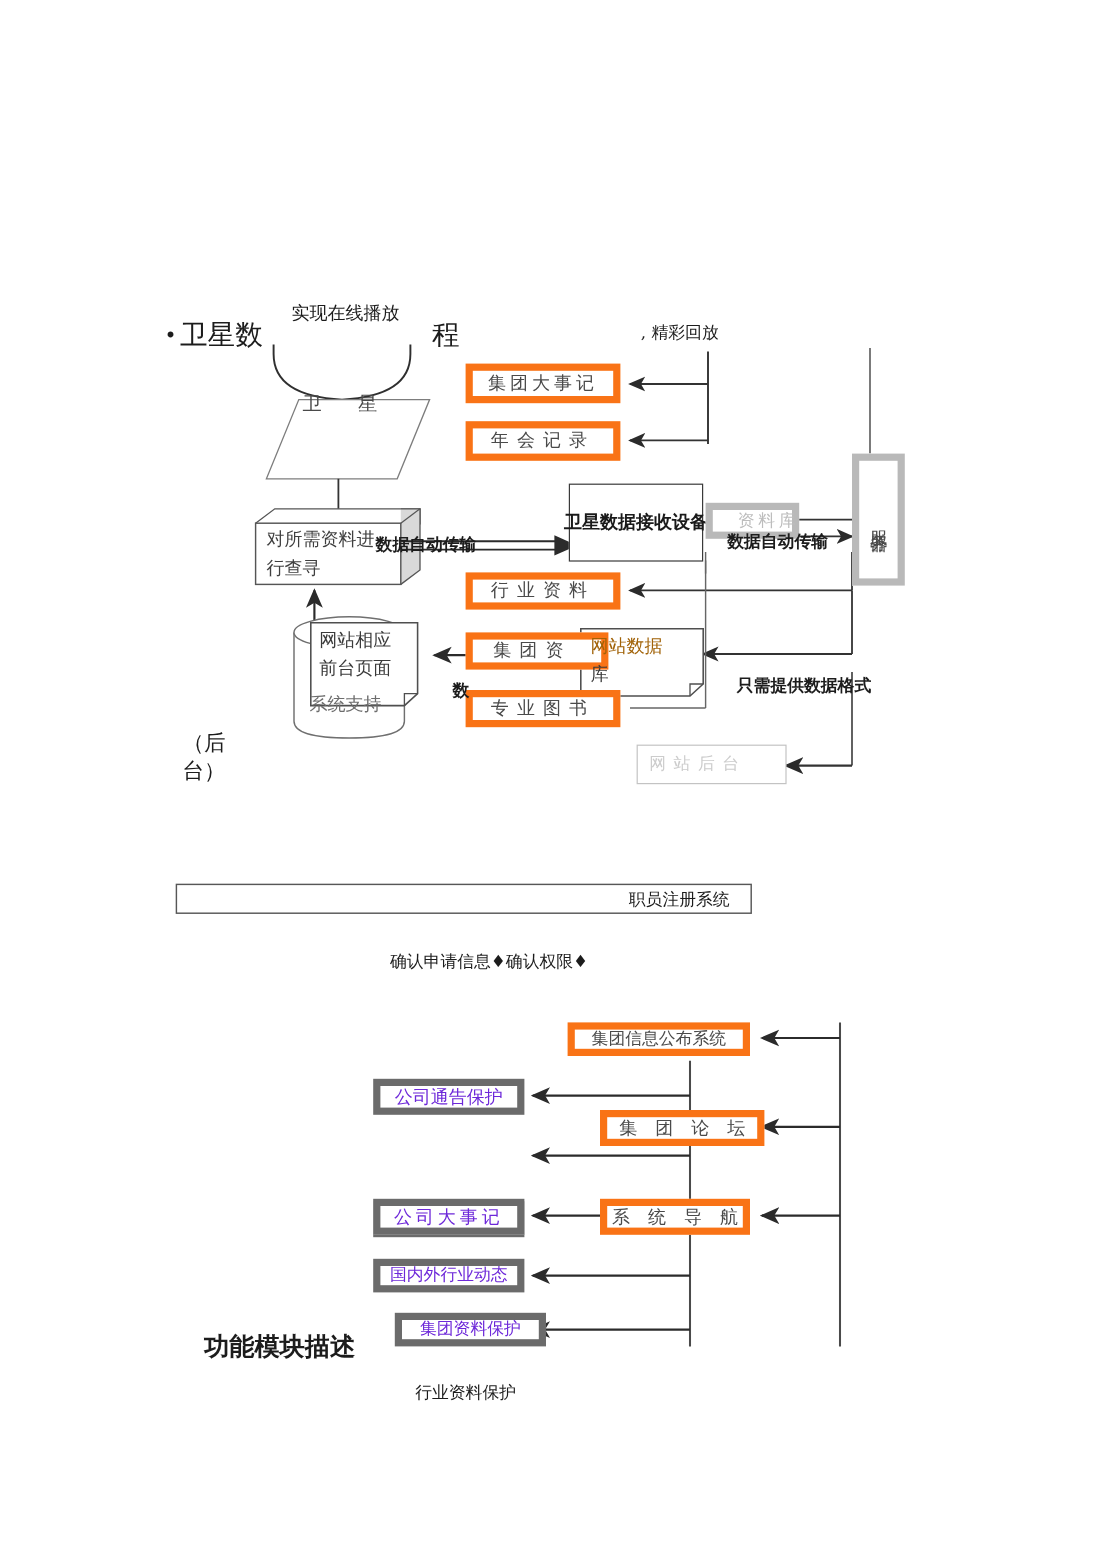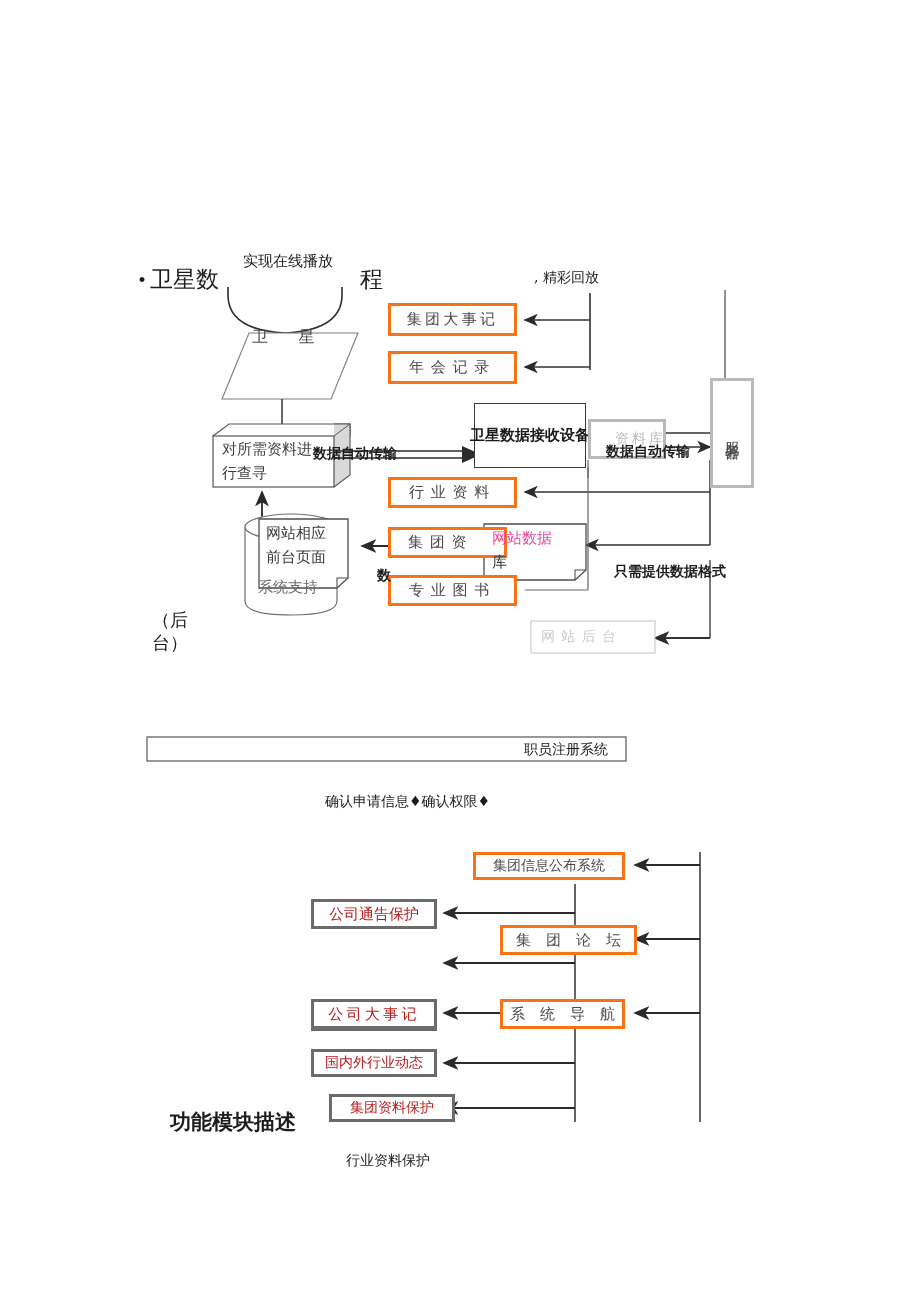--- a/index.html
+++ b/index.html
@@ -12,30 +12,30 @@
     position:relative;
     width:920px;
     height:1301px;
     background:#ffffff;
     overflow:hidden;
   }
 
   .box{
     position:absolute;
     box-sizing:border-box;
-    border:3px solid #f97316;
+    border:6px solid #f97316;
     background:#ffffff;
     display:flex;
     align-items:center;
     justify-content:center;
     font-family:"DejaVu Serif","Liberation Serif",serif;
     color:#4a4a4a;
     white-space:nowrap;
   }
-  .box.dark{color:#b91c1c;border-color:#6b6b6b;}
+  .box.dark{color:#6d28d9;border-color:#6b6b6b;}
   .box.faint{color:#bdbdbd;border-color:#b9b9b9;}
   .box.strong{border:1.4px solid #3a3a3a;color:#1c1c1c;}
 
   .txt{
     position:absolute;
     font-family:"DejaVu Serif","Liberation Serif",serif;
     white-space:nowrap;
     color:#1c1c1c;
   }
   .txt.bold{font-weight:bold;font-family:"DejaVu Sans","Liberation Sans",sans-serif;margin-top:39px;}
@@ -147,33 +147,33 @@
 
   <div class="box spaced" style="left:388px;top:303px;width:129px;height:33px;font-size:15px;">集团大事记</div>
 
   <div class="box spaced2" style="left:388px;top:351px;width:129px;height:33px;font-size:15px;">年会记录</div>
 
   <div class="box strong" style="left:474px;top:403px;width:112px;height:65px;flex-direction:row;font-size:15px;font-weight:bold;color:#1a1a1a;line-height:1.35;">
     <span>卫星数据接</span>
     <span>收设备</span>
   </div>
 
-  <div class="box faint spaced" style="left:588px;top:419px;width:78px;height:40px;font-size:14px;padding-left:27px;">资料库</div>
+  <div class="box faint spaced" style="left:588px;top:419px;width:78px;height:30px;font-size:14px;padding-left:27px;">资料库</div>
 
   <div class="box faint" style="left:710px;top:378px;width:44px;height:110px;flex-direction:column;font-size:15px;line-height:1.5;color:#4a4a4a;">
     <span style="writing-mode:vertical-rl;letter-spacing:.15em;">服务器</span>
   </div>
 
   <div class="box spaced2" style="left:388px;top:477px;width:129px;height:31px;font-size:15px;">行业资料</div>
 
   <div class="box spaced2" style="left:388px;top:527px;width:119px;height:31px;font-size:15px;justify-content:flex-start;padding-left:17px;">集团资</div>
 
   <div class="box spaced2" style="left:388px;top:575px;width:129px;height:31px;font-size:15px;">专业图书</div>
 
-  <div class="txt" style="left:492px;top:529px;font-size:15px;color:#ec4899;">网站数据</div>
+  <div class="txt" style="left:492px;top:529px;font-size:15px;color:#a16207;">网站数据</div>
   <div class="txt" style="left:492px;top:553px;font-size:15px;color:#3a3a3a;">库</div>
 
   <div class="txt" style="left:266px;top:524px;font-size:15px;color:#3a3a3a;">网站相应</div>
   <div class="txt" style="left:266px;top:548px;font-size:15px;color:#3a3a3a;">前台页面</div>
 
   <div class="txt" style="left:258px;top:578px;font-size:15px;color:#6d6d6d;">系统支持</div>
 
   <div class="txt spaced2" style="left:541px;top:628px;font-size:14px;color:#cccccc;">网站后台</div>
 
   <div class="txt bold" style="left:313px;top:406px;font-size:14px;">数据自动传输</div>

